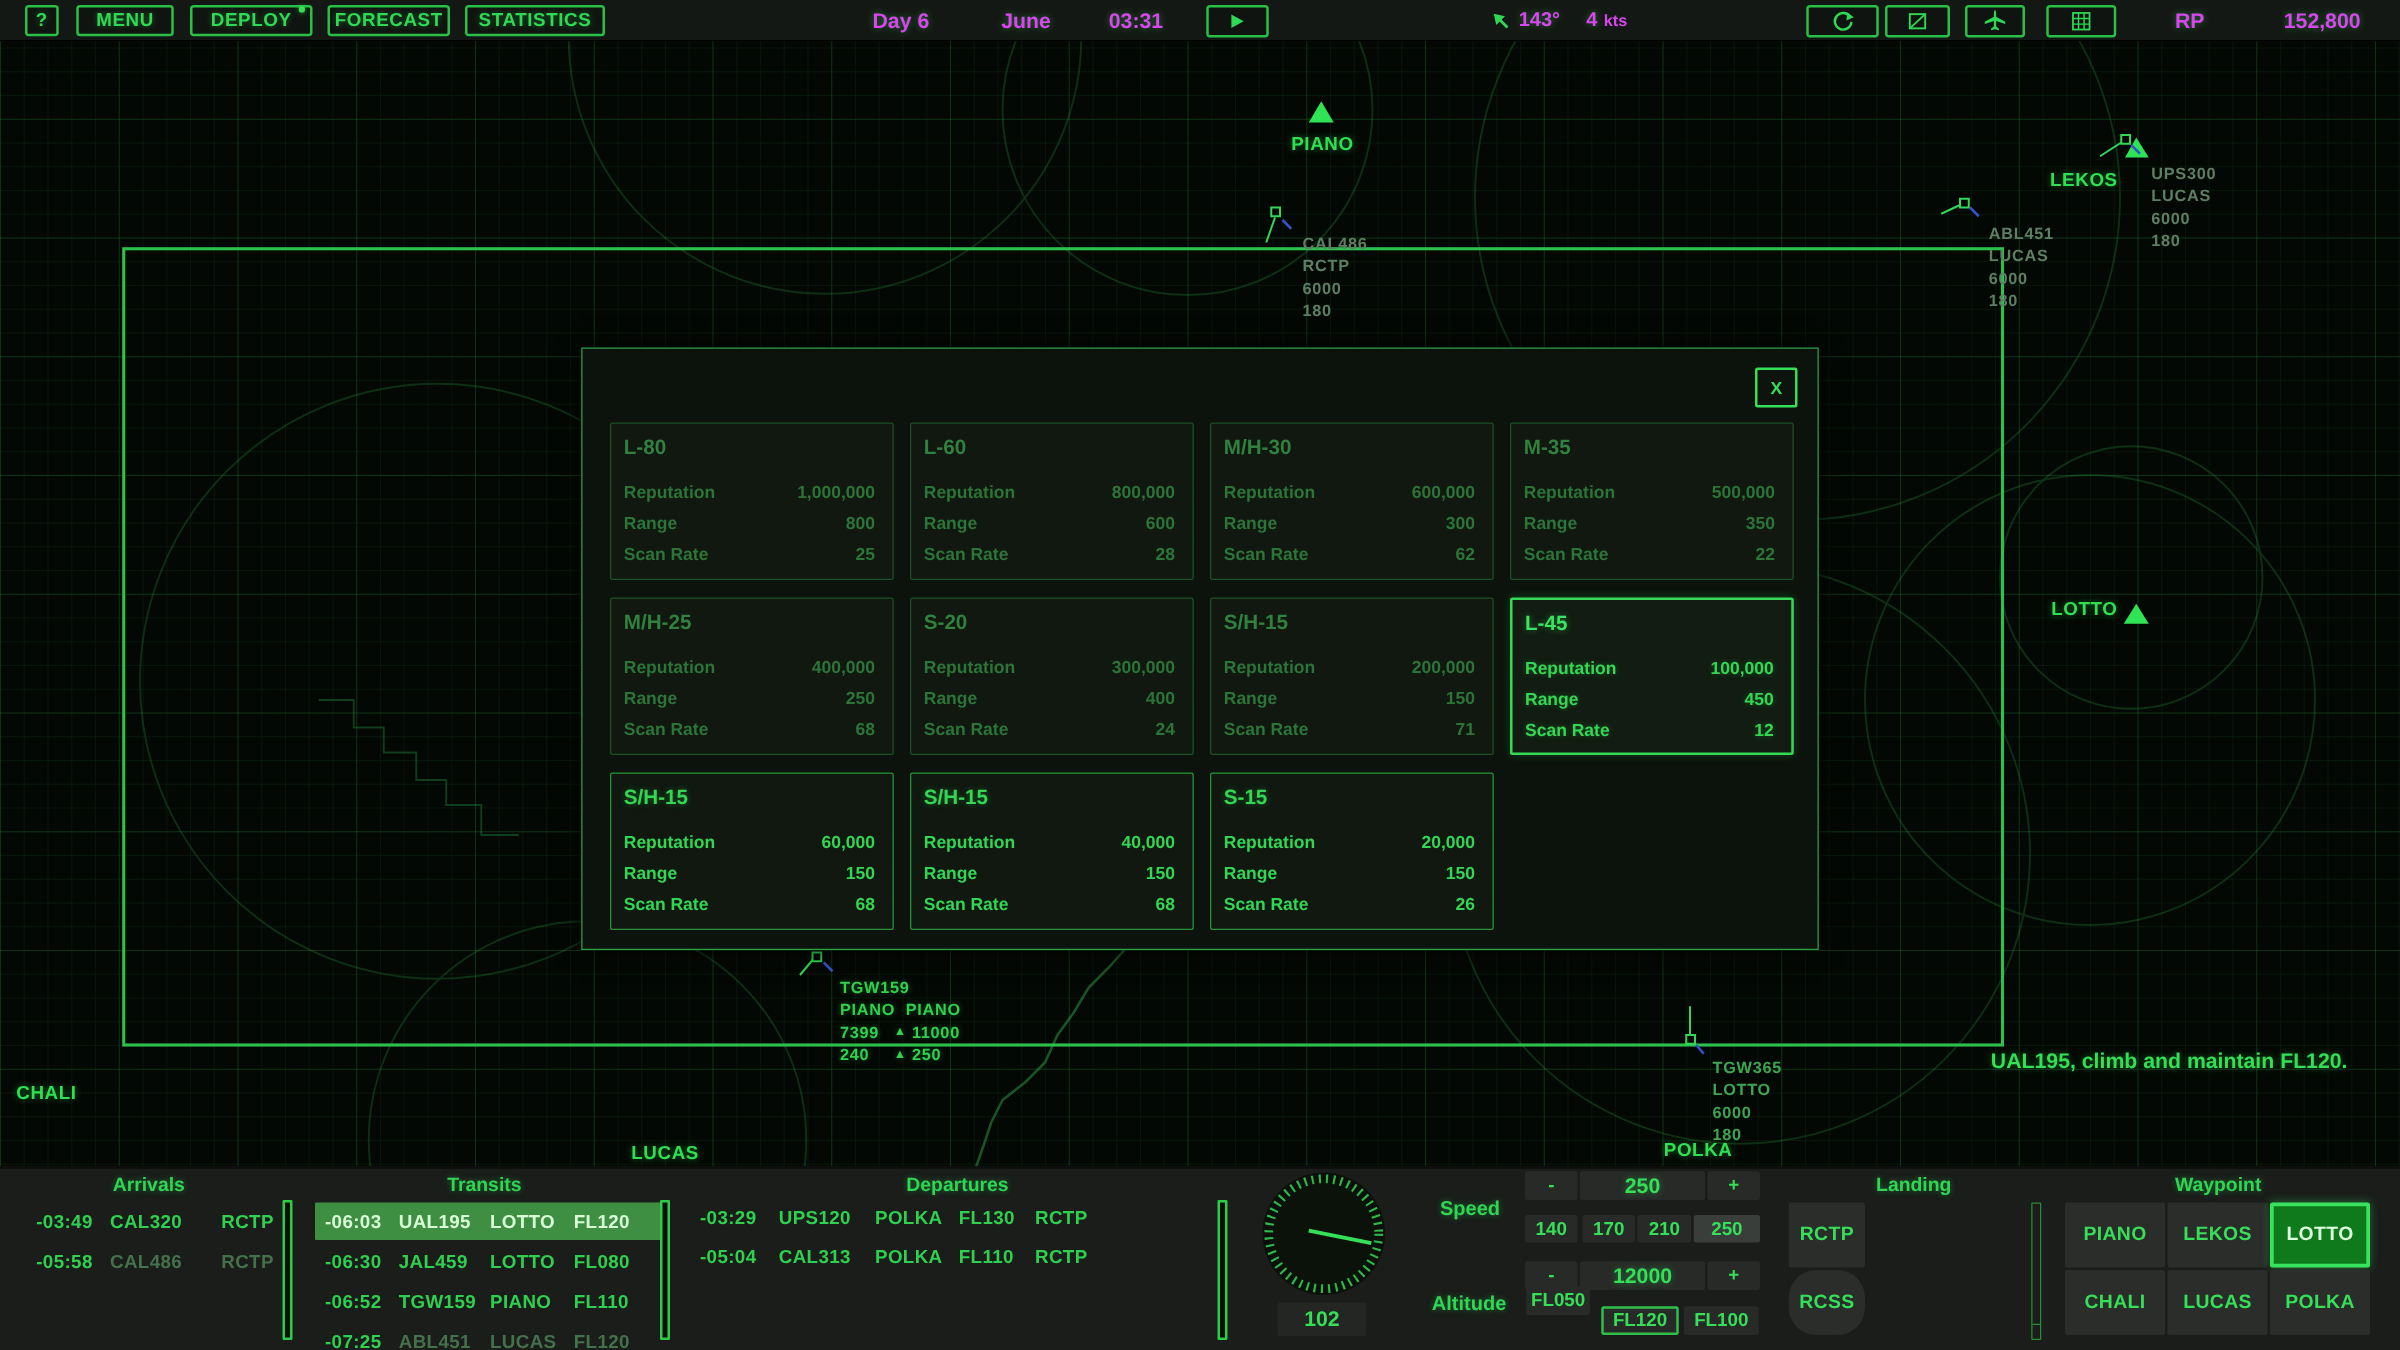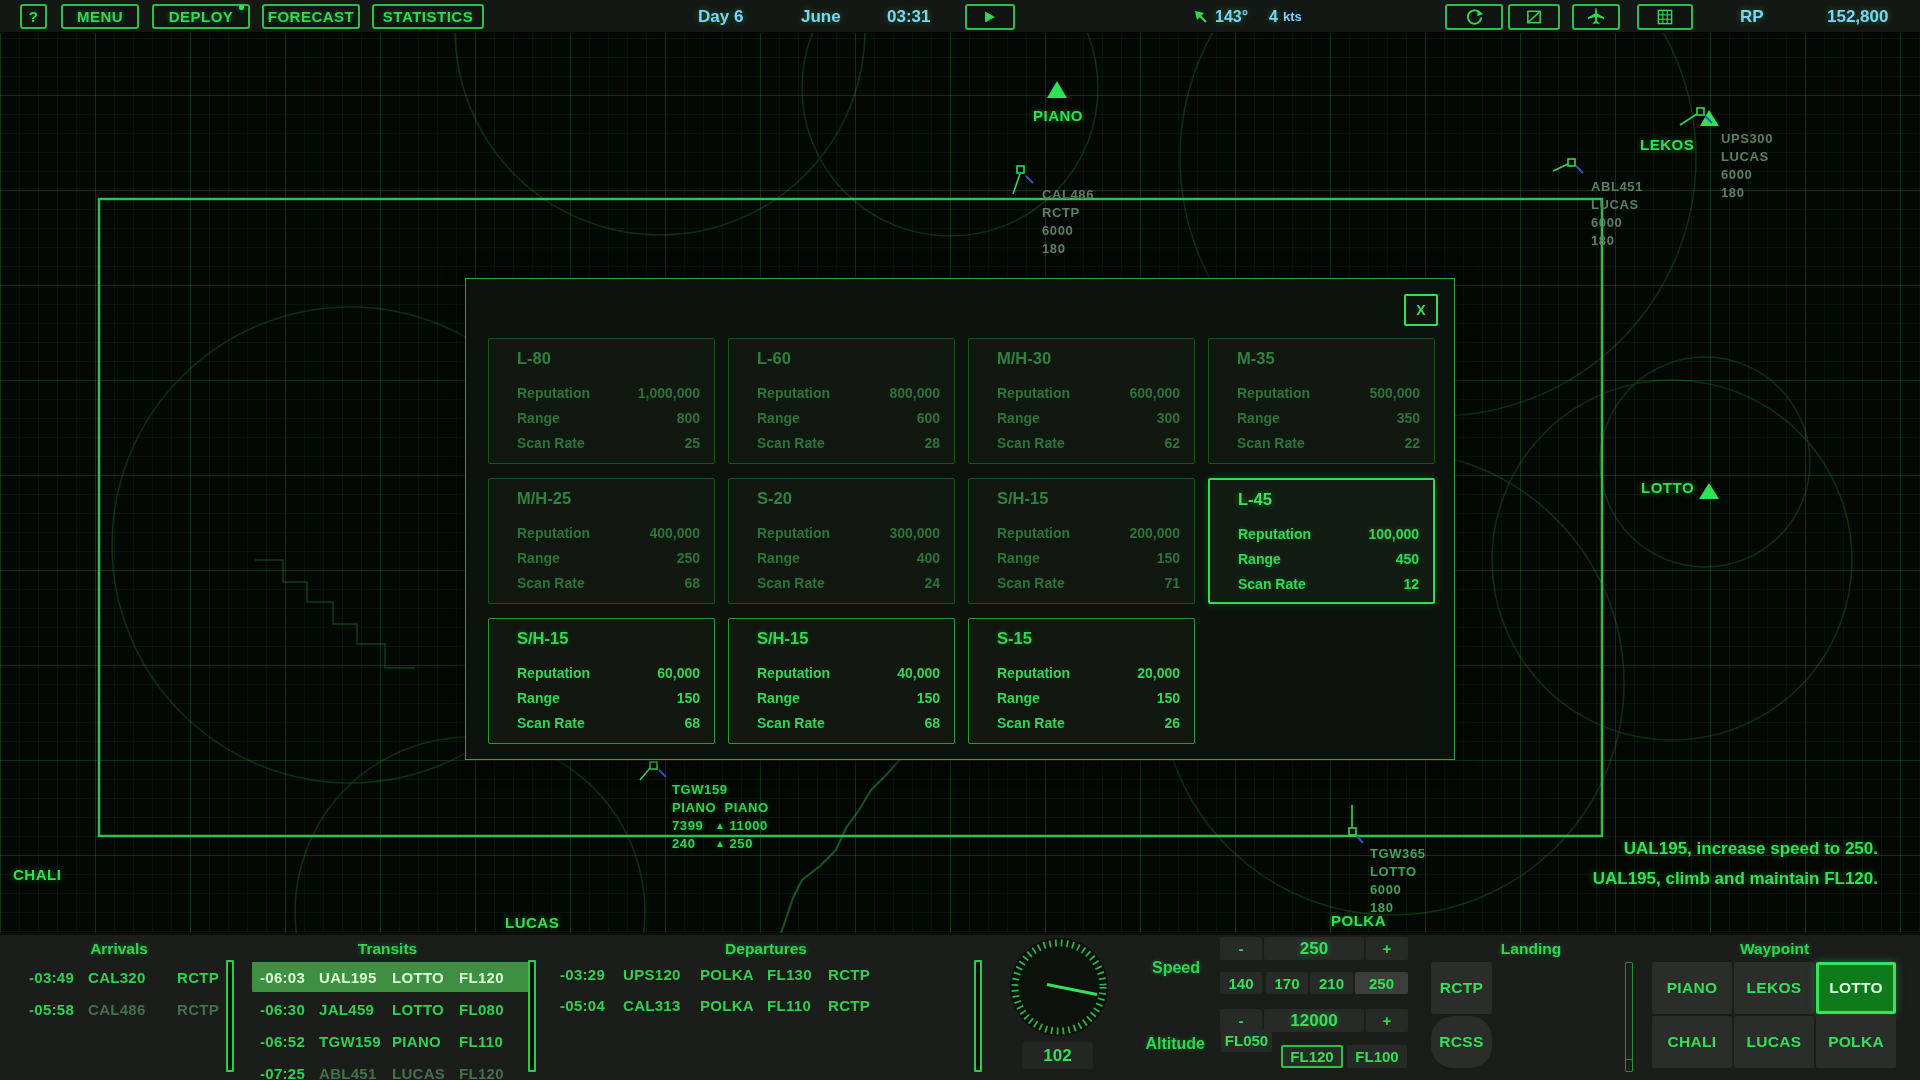--- a/index.html
+++ b/index.html
@@ -33,38 +33,38 @@
     text-shadow:0 0 6px rgba(48,224,88,.45); }
 
   
   .topbar { position:absolute; top:0; left:0; width:1920px; height:33px; background:#141814;
     z-index:20; border-bottom:1px solid #000; }
   .tb-btn { position:absolute; top:4px; height:25px; border:2px solid #2abf47; border-radius:3px;
     color:#2fd953; font-size:15px; font-weight:bold; display:flex; align-items:center;
     justify-content:center; letter-spacing:.5px; background:rgba(10,16,10,.4); cursor:pointer;
     text-shadow:0 0 5px rgba(48,224,88,.4); }
   .tb-text { position:absolute; top:0; height:33px; display:flex; align-items:center;
-    color:#7dd3fc; font-weight:bold; }
+    color:#d946ef; font-weight:bold; }
   .deploy-dot { position:absolute; top:-1px; right:4px; width:5px; height:5px; border-radius:50%;
     background:#35e058; box-shadow:0 0 4px rgba(48,224,88,.8); }
   .icon-btn { position:absolute; top:4px; height:26px; border:2px solid #2abf47; border-radius:3px;
     display:flex; align-items:center; justify-content:center; background:rgba(10,16,10,.4); cursor:pointer; }
 
   
   .modal { position:absolute; left:465px; top:278px; width:990px; height:482px; z-index:10;
     background:#0c120c; border:1.5px solid #2da045; box-shadow:0 0 18px rgba(0,0,0,.8); }
   .modal-title { position:absolute; top:20px; left:0; width:100%; text-align:center;
     color:#32df55; font-size:15px; font-weight:bold; letter-spacing:1px;
     text-shadow:0 0 6px rgba(48,224,88,.45); }
   .modal-close { position:absolute; left:938px; top:15px; width:34px; height:32px;
     border:2px solid #35df58; border-radius:2px; color:#35df58; font-size:14px; font-weight:bold;
     display:flex; align-items:center; justify-content:center; background:#0d130d; cursor:pointer; }
   .cards { position:absolute; left:22px; top:59px; display:grid;
     grid-template-columns:repeat(4,227px); gap:14px 13px; }
-  .card { height:126px; padding:10px 14px 0 28px; border-radius:2px; background:#101810; cursor:pointer; }
+  .card { height:126px; padding:10px 14px 0 10px; border-radius:2px; background:#101810; cursor:pointer; }
   .card-name { font-size:16.5px; font-weight:bold; margin-bottom:12px; }
   .stat-row { display:flex; justify-content:space-between; align-items:center; height:25px;
     font-size:14px; font-weight:bold; }
   .card.dim { border:1.5px solid #1c5126; }
   .card.dim .card-name { color:#31803f; }
   .card.dim .stat-row { color:#2c7438; }
   .card.hl { border:2px solid #35d957; background:#121c12; box-shadow:0 0 8px rgba(48,217,87,.25); }
   .card.hl .card-name { color:#3ce260; text-shadow:0 0 6px rgba(48,224,88,.45); }
   .card.hl .stat-row { color:#34d654; text-shadow:0 0 5px rgba(48,224,88,.3); }
   .card.on { border:1.5px solid #28953a; }
@@ -192,21 +192,20 @@
     <span>11000</span>
   </div>
   <div class="db-row">
     <span class="num1">240</span>
     <span class="arr">▲</span>
     <span>250</span>
   </div>
 </div>
 
 <div class="messages">
-  <div>UAL195, increase speed to 250.</div>
   <div>UAL195, climb and maintain FL120.</div>
 </div>
 
 <div class="topbar">
   <div class="tb-btn" style="left:20px;width:27px;">?</div>
   <div class="tb-btn" style="left:61px;width:78px;text-align:right;">MENU</div>
   <div class="tb-btn" style="left:152px;width:98px;">
     <span>DEPLOY</span>
     <span class="deploy-dot"></span>
   </div>

